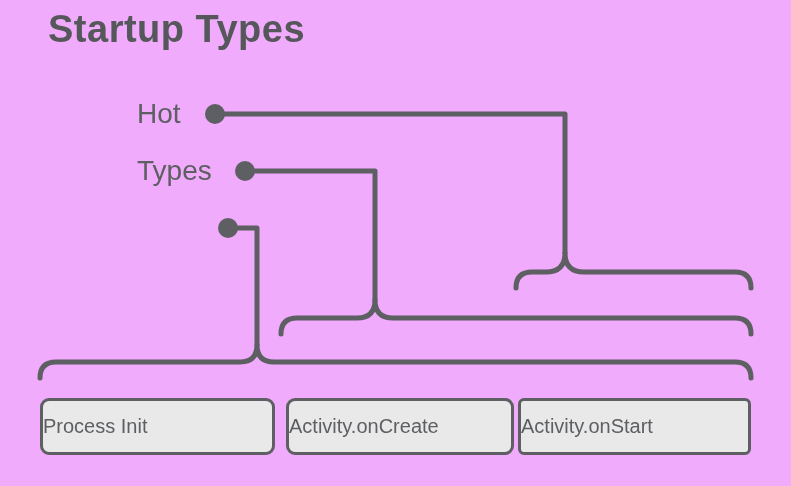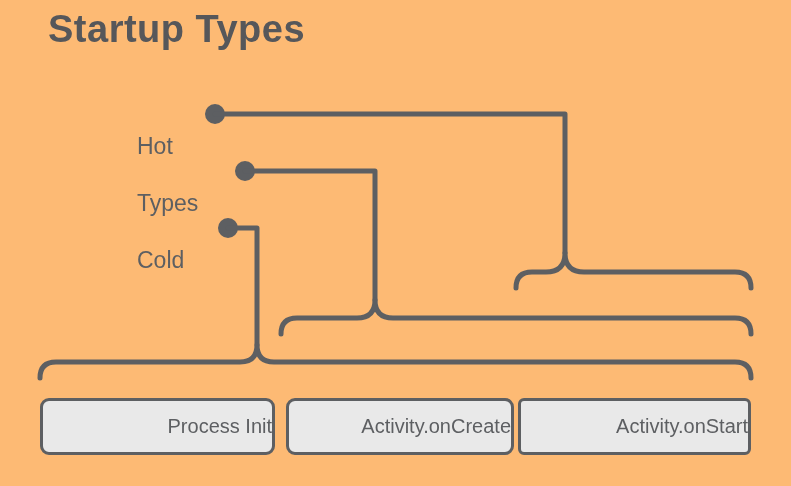--- a/index.html
+++ b/index.html
@@ -6,35 +6,34 @@
     --line:#5d5f62;
     --box-fill:#e9e9e9;
     --text:#5d5f62;
     --title:#56575a;
   }
   html,body{margin:0;padding:0;background:#ffffff;}
   body{font-family:"Liberation Sans", sans-serif;}
   .canvas{
     position:relative;
     width:791px;height:486px;
-    background:#fdba74;
+    background:#f0abfc;
     overflow:hidden;
   }
   .title{
     position:absolute;left:48px;top:8px;
     font-size:38px;font-weight:bold;
     color:var(--title);
     letter-spacing:0.5px;
   }
   .type-label{
     position:absolute;
-    font-size:23px;
+    font-size:28px;
     color:var(--text);
     line-height:28px;
-    margin-top:32px;
   }
   .label-hot{left:137px;top:100px;}
   .label-warm{left:137px;top:157px;}
   .label-cold{left:137px;top:214px;}
   svg.wires{
     position:absolute;left:0;top:0;
   }
   svg.wires path{
     fill:none;
     stroke:var(--line);
@@ -42,38 +41,37 @@
     stroke-linecap:round;
     stroke-linejoin:round;
   }
   svg.wires circle{fill:var(--line);}
   .phase-box{
     position:absolute;
     top:398px;height:51px;
     background:var(--box-fill);
     border:3px solid var(--line);
     border-radius:9px;
-    display:flex;align-items:center;justify-content:flex-end;
+    display:flex;align-items:center;justify-content:flex-start;
     font-size:20px;
     color:var(--text);
   }
   .box-1{left:40px;width:229px;}
   .box-2{left:286px;width:222px;}
   .box-3{left:518px;width:227px;border-radius:6px;}
 </style>
 </head>
 <body>
 
 <div class="canvas">
 
   <div class="title">Startup Types</div>
 
   <div class="type-label label-hot">Hot</div>
   <div class="type-label label-warm">Types</div>
-  <div class="type-label label-cold">Cold</div>
 
   <svg class="wires" width="791" height="486" viewBox="0 0 791 486" aria-hidden="true">
 
     <circle cx="215" cy="114" r="10"></circle>
     <circle cx="245" cy="171" r="10"></circle>
     <circle cx="228" cy="228" r="10"></circle>
 
     <path d="M 215 114 L 565 114 L 565 253"></path>
     <path d="M 245 171 L 375 171 L 375 300"></path>
     <path d="M 228 228 L 257 228 L 257 345"></path>

